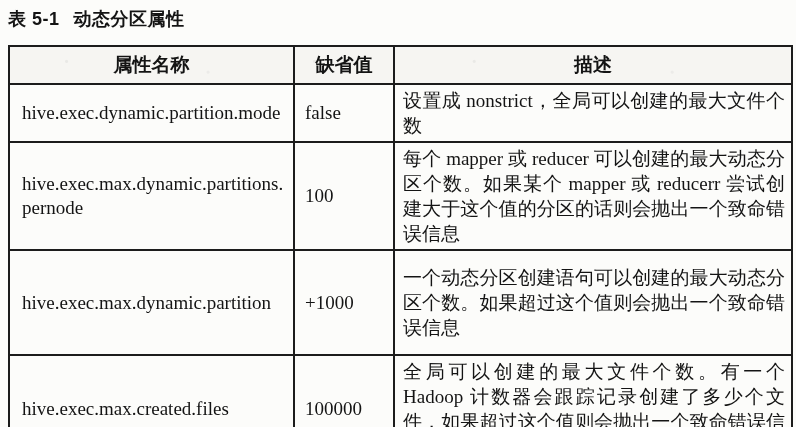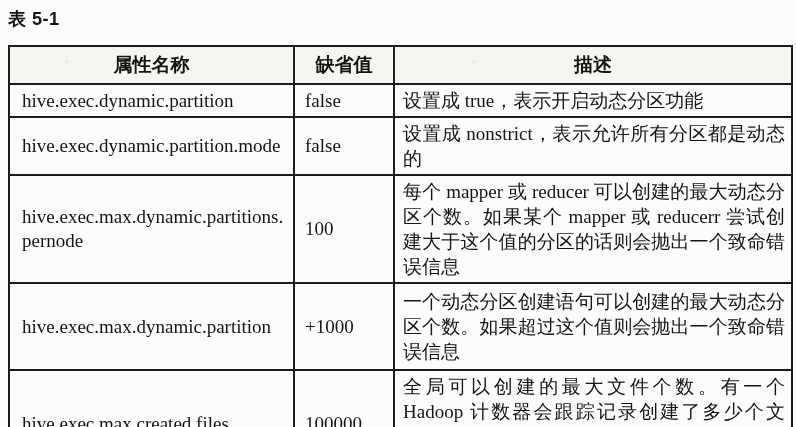--- a/index.html
+++ b/index.html
@@ -79,46 +79,42 @@
     text-align: justify;
   }
 </style>
 </head>
 <body>
 
 <div class="page">
 
   <div class="caption">
     <span>表 5-1</span>
+    <span>动态分区属性</span>
   </div>
 
   <table class="props">
     <colgroup>
       <col class="c1">
         <col class="c2">
         <col class="c3">
     </colgroup>
     <thead>
       <tr>
         <th>属性名称</th>
         <th>缺省值</th>
         <th>描述</th>
       </tr>
     </thead>
     <tbody>
-  <tr>
-    <td class="name">hive.exec.dynamic.partition</td>
-    <td class="val">false</td>
-    <td class="desc">设置成 true，表示开启动态分区功能</td>
-  </tr>
 
   <tr>
     <td class="name">hive.exec.dynamic.partition.mode</td>
     <td class="val">false</td>
-    <td class="desc">设置成 nonstrict，表示允许所有分区都是动态的</td>
+    <td class="desc">设置成 nonstrict，全局可以创建的最大文件个数</td>
   </tr>
 
   <tr>
     <td class="name">hive.exec.max.dynamic.partitions.pernode</td>
     <td class="val">100</td>
     <td class="desc">每个 mapper 或 reducer 可以创建的最大动态分区个数。如果某个 mapper 或 reducerr 尝试创建大于这个值的分区的话则会抛出一个致命错误信息</td>
   </tr>
 
   <tr>
     <td class="name">hive.exec.max.dynamic.partition</td>

